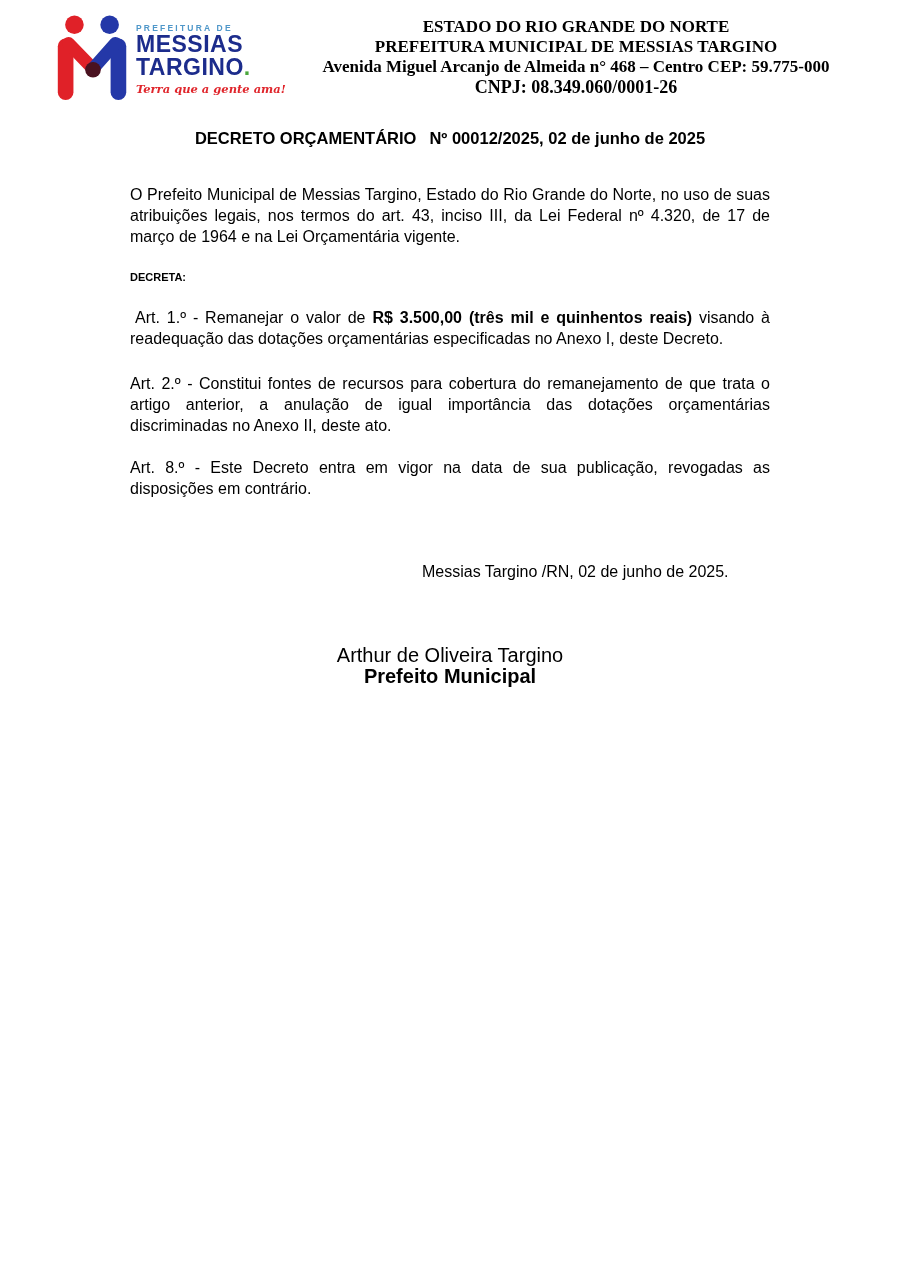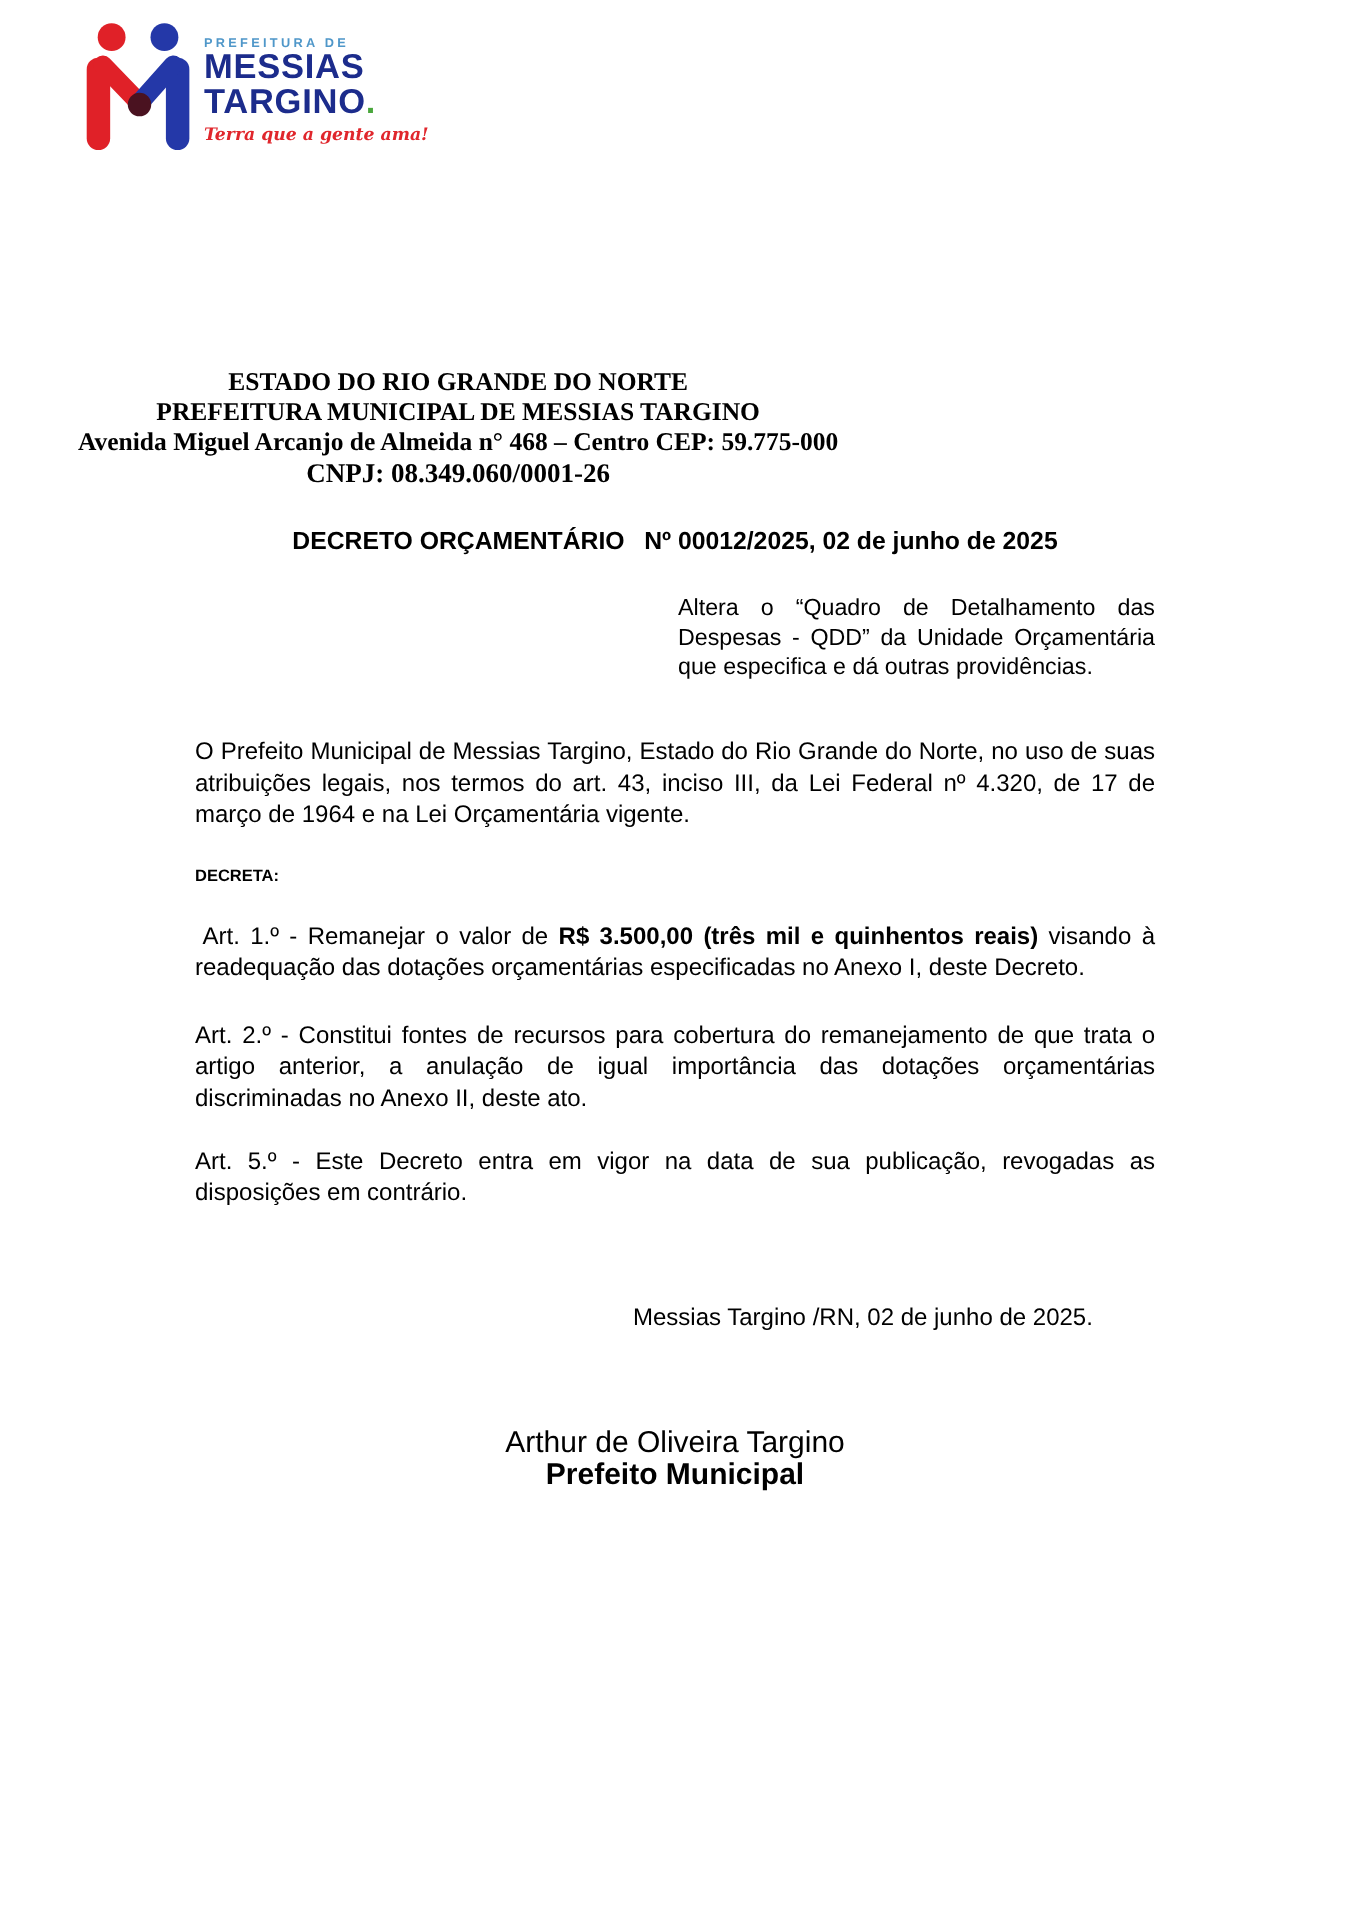--- a/index.html
+++ b/index.html
@@ -11,21 +11,20 @@
     color: #000000;
     font-family: "Liberation Sans", sans-serif;
     overflow: hidden;
   }
 
   
   .letterhead {
     display: flex;
     align-items: flex-start;
     padding: 14px 28px 0 52px;
-    flex-direction: column;
   }
   .logo {
     width: 228px;
     flex: 0 0 228px;
     display: flex;
     align-items: flex-start;
   }
   .logo-mark { width: 82px; height: 88px; flex: 0 0 82px; }
   .logo-text { padding-top: 9px; margin-left: 2px; }
   .logo-small {
@@ -145,31 +144,30 @@
       <div class="hline3">Avenida Miguel Arcanjo de Almeida n° 468 – Centro CEP: 59.775-000</div>
       <div class="hline4">CNPJ: 08.349.060/0001-26</div>
     </div>
 
   </header>
 
   <main class="doc-body">
 
     <h1 class="doc-title"><span>DECRETO ORÇAMENTÁRIO</span><span class="title-gap"></span><span>Nº 00012/2025, 02 de junho de 2025</span></h1>
 
-    <p class="ementa">Altera o “Quadro de Detalhamento das Despesas - QDD” da Unidade Orçamentária que especifica e dá outras providências.</p>
 
     <p class="para preamble">O Prefeito Municipal de Messias Targino, Estado do Rio Grande do Norte, no uso de suas atribuições legais, nos termos do art. 43, inciso III, da Lei Federal nº 4.320, de 17 de março de 1964 e na Lei Orçamentária vigente.</p>
 
     <p class="para decreta">DECRETA:</p>
 
     <p class="para article-1"><span>Art. 1.º - Remanejar o valor de </span><strong>R$ 3.500,00 (três mil e quinhentos reais)</strong><span> visando à readequação das dotações orçamentárias especificadas no Anexo I, deste Decreto.</span></p>
 
     <p class="para article-2">Art. 2.º - Constitui fontes de recursos para cobertura do remanejamento de que trata o artigo anterior, a anulação de igual importância das dotações orçamentárias discriminadas no Anexo II, deste ato.</p>
 
-    <p class="para article-3">Art. 5.º - Este Decreto entra em vigor na data de sua publicação, revogadas as disposições em contrário.</p>
+    <p class="para article-3">Art. 8.º - Este Decreto entra em vigor na data de sua publicação, revogadas as disposições em contrário.</p>
 
     <p class="dateline">Messias Targino /RN, 02 de junho de 2025.</p>
 
     <div class="signature">
       <div class="sig-name">Arthur de Oliveira Targino</div>
       <div class="sig-role">Prefeito Municipal</div>
     </div>
 
   </main>
 

